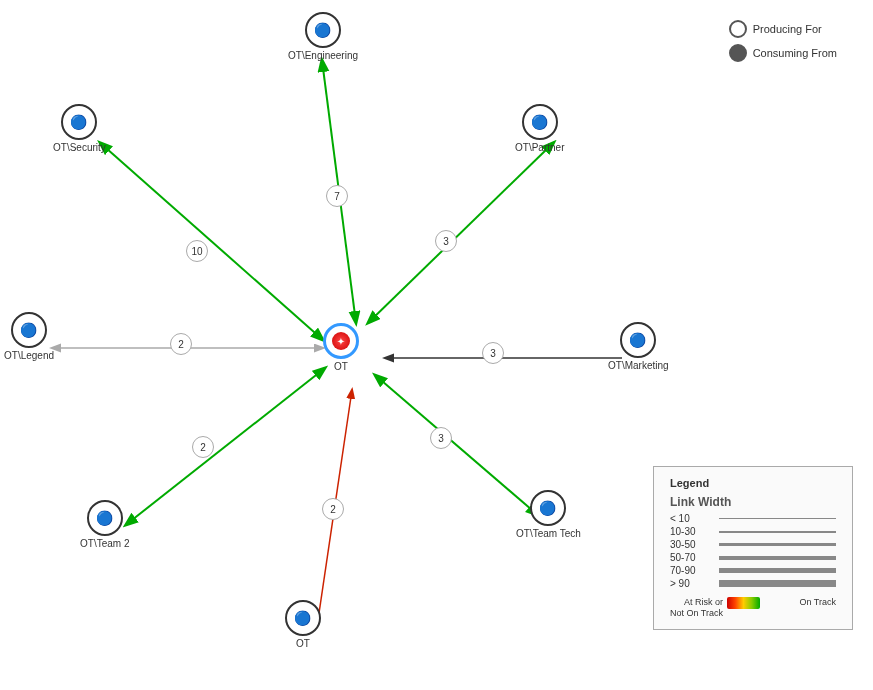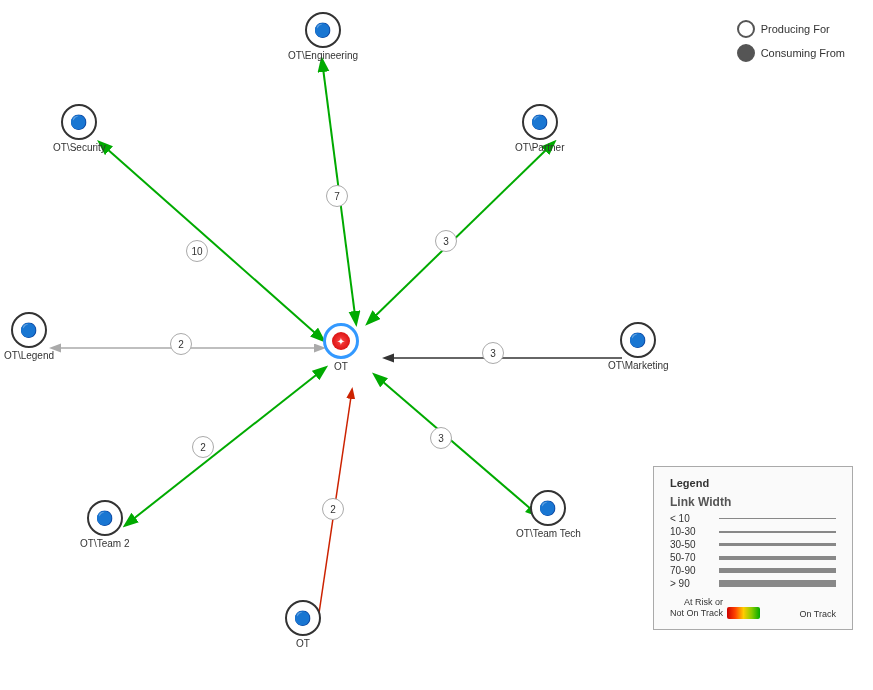--- a/index.html
+++ b/index.html
@@ -137,41 +137,41 @@
     .legend-line.thicker { height: 4px; }
     .legend-line.thickest { height: 5px; }
     .legend-line.max { height: 7px; }
 
     .legend-color-section {
       margin-top: 8px;
     }
 
     .color-bar-container {
       display: flex;
-      align-items: flex-end;
+      align-items: flex-start;
       margin-top: 4px;
     }
 
     .color-bar {
       height: 12px;
       flex: 1;
       background: linear-gradient(to right, #cc0000, #ff4400, #ffcc00, #88cc00, #00aa00);
       border-radius: 2px;
       margin: 0 4px;
     }
     .color-label-right {
       font-size: 9px;
       color: #333;
       margin-left: 35px;
     }
 
     
     .top-legend {
       position: absolute;
-      right: 28px;
+      right: 36px;
       top: 20px;
     }
 
     .top-legend-item {
       display: flex;
       align-items: center;
       margin-bottom: 6px;
     }
 
     .legend-circle-outline {

